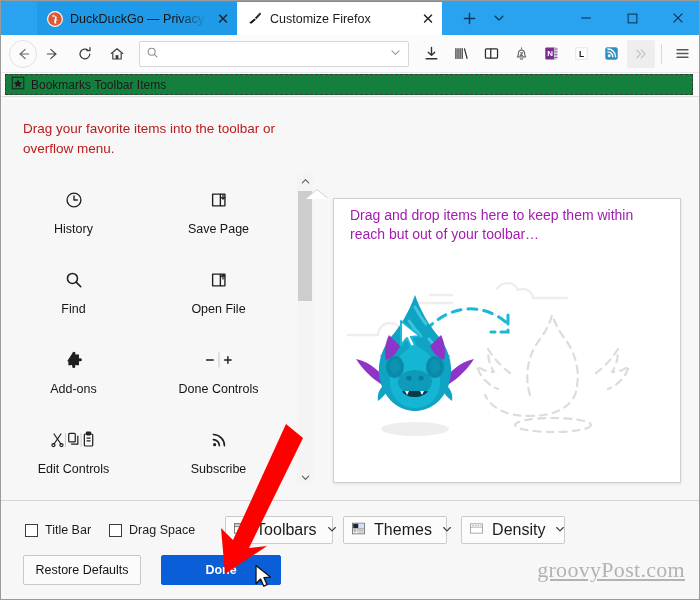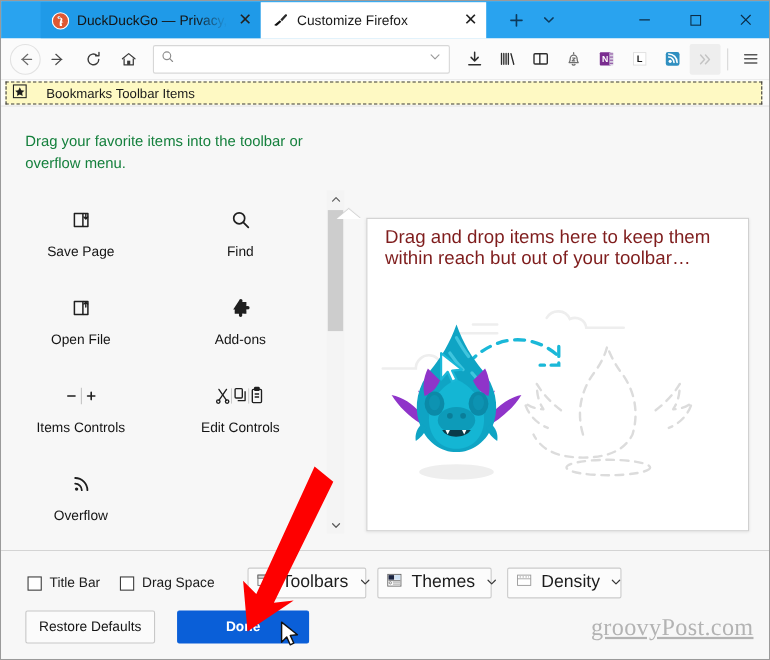--- a/index.html
+++ b/index.html
@@ -99,37 +99,37 @@
   .bookmarks-bar {
     position: absolute; left: 0; top: 72px; width: 700px; height: 24px;
     background: #fbfbfb;
     border-bottom: 1px solid #dcdcdc;
   }
   .bm-item {
     position: absolute; left: 4px; top: 1px;
     height: 21px; width: 688px;
     border: 1px dashed #3a3a3a;
     display: flex; align-items: center;
-    gap: 17px; padding: 0 5px;
+    gap: 6px; padding: 0 5px;
     font-size: 12px; color: #1a1a1a;
-    background: #fef9c3;
+    background: #15803d;
   }
 
   
   .customize {
     position: absolute; left: 0; top: 96px; width: 700px; height: 404px;
     background: #f7f7f7;
     border-bottom: 1px solid #d4d4d4;
   }
   .palette-pane {
     position: absolute; left: 0; top: 0; width: 312px; height: 404px;
   }
   .palette-hint {
     padding: 22px 22px 0 22px;
-    font-size: 13.5px; line-height: 20px; color: #15803d;
+    font-size: 13.5px; line-height: 20px; color: #b91c1c;
     width: 300px;
   }
   .palette-grid {
     position: absolute; left: 0; top: 80px;
     width: 290px; height: 324px;
     display: grid;
     grid-template-columns: 1fr 1fr;
     grid-template-rows: repeat(4, 80px);
     align-content: start;
   }
@@ -172,21 +172,21 @@
   .of-pointer {
     position: absolute; left: 305px; top: 93px;
     width: 0; height: 0;
     border-left: 11px solid transparent;
     border-right: 11px solid transparent;
     border-bottom: 9px solid #ffffff;
     filter: drop-shadow(0 -1px 0 #d0d0d0);
     z-index: 3;
   }
   .of-title { padding: 13px 16px 0 16px; font-size: 15px; color: #171717; }
-  .of-desc { padding: 7px 14px 0 16px; font-size: 17px; line-height: 19px; color: #7f1d1d; }
+  .of-desc { padding: 7px 14px 0 16px; font-size: 14px; line-height: 19px; color: #a21caf; }
   .of-art { position: absolute; left: 0; top: 78px; width: 346px; height: 200px; }
 
   
   .bottombar {
     position: absolute; left: 0; top: 500px; width: 700px; height: 98px;
     background: #f7f7f7;
   }
   .bb-row1 {
     position: absolute; left: 0; top: 14px; width: 700px; height: 30px;
     display: flex; align-items: center; padding-left: 24px; gap: 0;
@@ -402,20 +402,29 @@
     </div>
   </div>
 
   <div class="customize">
 
     <div class="palette-pane">
       <div class="palette-hint">Drag your favorite items into the toolbar or overflow menu.</div>
 
       <div class="palette-grid">
 
+        <div class="pal-item">
+          <span class="pal-icon">
+            <svg viewBox="0 0 22 22" width="20" height="20">
+              <circle cx="11" cy="11" r="7.6" fill="none" stroke="#1f1f1f" stroke-width="1.5"></circle>
+              <path d="M11 6.4V11h3.6" stroke="#1f1f1f" stroke-width="1.5" fill="none" stroke-linecap="round" stroke-linejoin="round"></path>
+            </svg>
+          </span>
+          <span class="pal-label">History</span>
+        </div>
 
         <div class="pal-item">
           <span class="pal-icon">
             <svg viewBox="0 0 22 22" width="20" height="20">
               <path d="M4 4.6h8.5v12.8H4z" fill="none" stroke="#1f1f1f" stroke-width="1.5" stroke-linejoin="round"></path>
               <path d="M12.5 4.6h5v12.8h-5" fill="none" stroke="#1f1f1f" stroke-width="1.5" stroke-linejoin="round"></path>
               <path d="M15.4 5v4.8M13.5 8.1l1.9 1.9 1.9-1.9" stroke="#1f1f1f" stroke-width="1.4" fill="none" stroke-linecap="round" stroke-linejoin="round"></path>
             </svg>
           </span>
           <span class="pal-label">Save Page</span>
@@ -452,21 +461,21 @@
         </div>
 
         <div class="pal-item">
           <span class="pal-icon">
             <svg viewBox="0 0 34 22" width="32" height="20">
               <path d="M3.4 11h7.2" stroke="#1f1f1f" stroke-width="1.6" stroke-linecap="round"></path>
               <path d="M17 2.8v16.4" stroke="#c4c4c4" stroke-width="1.1"></path>
               <path d="M23.2 11h7.2M26.8 7.4v7.2" stroke="#1f1f1f" stroke-width="1.6" stroke-linecap="round"></path>
             </svg>
           </span>
-          <span class="pal-label">Items Controls</span>
+          <span class="pal-label">Done Controls</span>
         </div>
 
         <div class="pal-item">
           <span class="pal-icon">
             <svg viewBox="0 0 52 22" width="48" height="20">
 
               <g stroke="#1f1f1f" stroke-width="1.35" fill="none" stroke-linecap="round">
                 <path d="M4 4.4l7.6 11"></path>
                   <path d="M11.6 4.4L4 15.4"></path>
                 <circle cx="3.4" cy="16.6" r="1.7"></circle>
@@ -491,21 +500,21 @@
         </div>
 
         <div class="pal-item">
           <span class="pal-icon">
             <svg viewBox="0 0 22 22" width="20" height="20">
               <circle cx="6.2" cy="16.1" r="1.7" fill="#1f1f1f"></circle>
               <path d="M4.8 10.6c3.6 0 6.6 3 6.6 6.6" stroke="#1f1f1f" stroke-width="1.8" fill="none" stroke-linecap="round"></path>
               <path d="M4.8 5c6.7 0 12.2 5.5 12.2 12.2" stroke="#1f1f1f" stroke-width="1.8" fill="none" stroke-linecap="round"></path>
             </svg>
           </span>
-          <span class="pal-label">Overflow</span>
+          <span class="pal-label">Subscribe</span>
         </div>
 
       </div>
 
       <div class="pal-scrollbar">
         <div class="sb-arrow up">
           <svg viewBox="0 0 12 12" width="9" height="9">
               <path d="M1.8 7.8L6 3.6l4.2 4.2" stroke="#5c5c5c" stroke-width="1.5" fill="none" stroke-linecap="round" stroke-linejoin="round"></path>
             </svg>
         </div>

